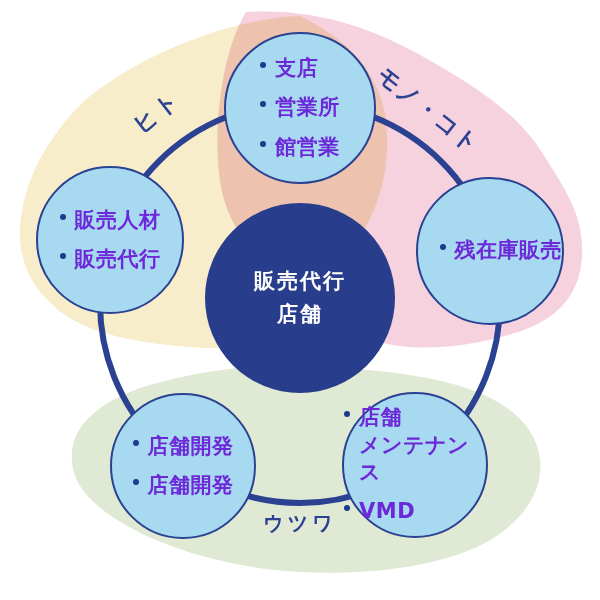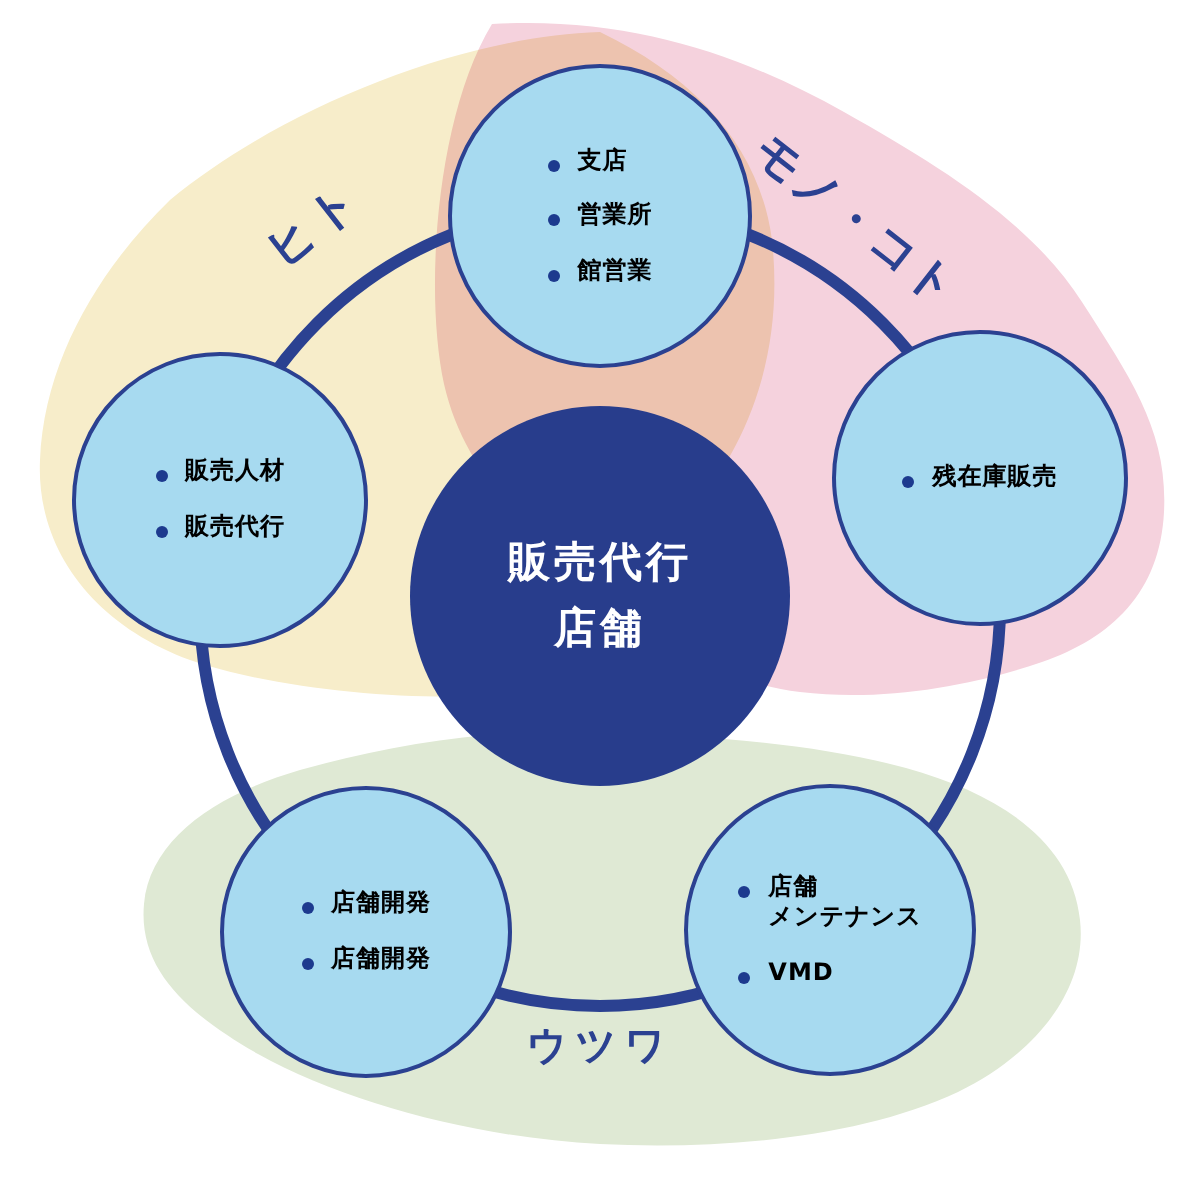--- a/index.html
+++ b/index.html
@@ -16,30 +16,30 @@
   .gl-hito{left:157px;top:112px;transform:translate(-50%,-50%) rotate(-38deg);letter-spacing:3px;}
   .gl-mono{left:428px;top:110px;transform:translate(-50%,-50%) rotate(38deg);letter-spacing:1px;}
   .gl-utsuwa{left:300px;top:523px;transform:translate(-50%,-50%);letter-spacing:4px;font-size:20px;}
 
   .node{
     position:absolute;border-radius:50%;background:#a7daf0;
     border:2.5px solid #2b4191;box-sizing:border-box;
     display:flex;align-items:center;justify-content:center;
   }
   .n-top{left:224px;top:32px;width:152px;height:152px;}
-  .n-left{left:36px;top:176px;width:148px;height:148px;}
-  .n-right{left:416px;top:165px;width:148px;height:148px;}
+  .n-left{left:36px;top:166px;width:148px;height:148px;}
+  .n-right{left:416px;top:177px;width:148px;height:148px;justify-content:flex-end;}
   .n-bl{left:110px;top:393px;width:146px;height:146px;}
   .n-br{left:342px;top:392px;width:146px;height:146px;}
 
   .node ul{list-style:none;margin:0;padding:0;display:flex;flex-direction:column;gap:12px;}
   .node li{display:flex;align-items:flex-start;gap:9px;}
   .dot{width:6px;height:6px;border-radius:50%;background:#1d3a8e;flex:none;margin-top:7px;}
   .txt{
-    font-size:12px;font-weight:bold;color:#000000;line-height:1.3;
+    font-size:21px;font-weight:bold;color:#6d28d9;line-height:1.3;
     white-space:pre-line;letter-spacing:0.5px;
   }
 
   .center-node{
     position:absolute;left:205px;top:203px;width:190px;height:190px;
     border-radius:50%;background:#283d8c;
     display:flex;flex-direction:column;align-items:center;justify-content:center;gap:9px;
   }
   .center-line{color:#ffffff;font-size:21px;font-weight:bold;letter-spacing:2px;line-height:1.1;}
 </style>

